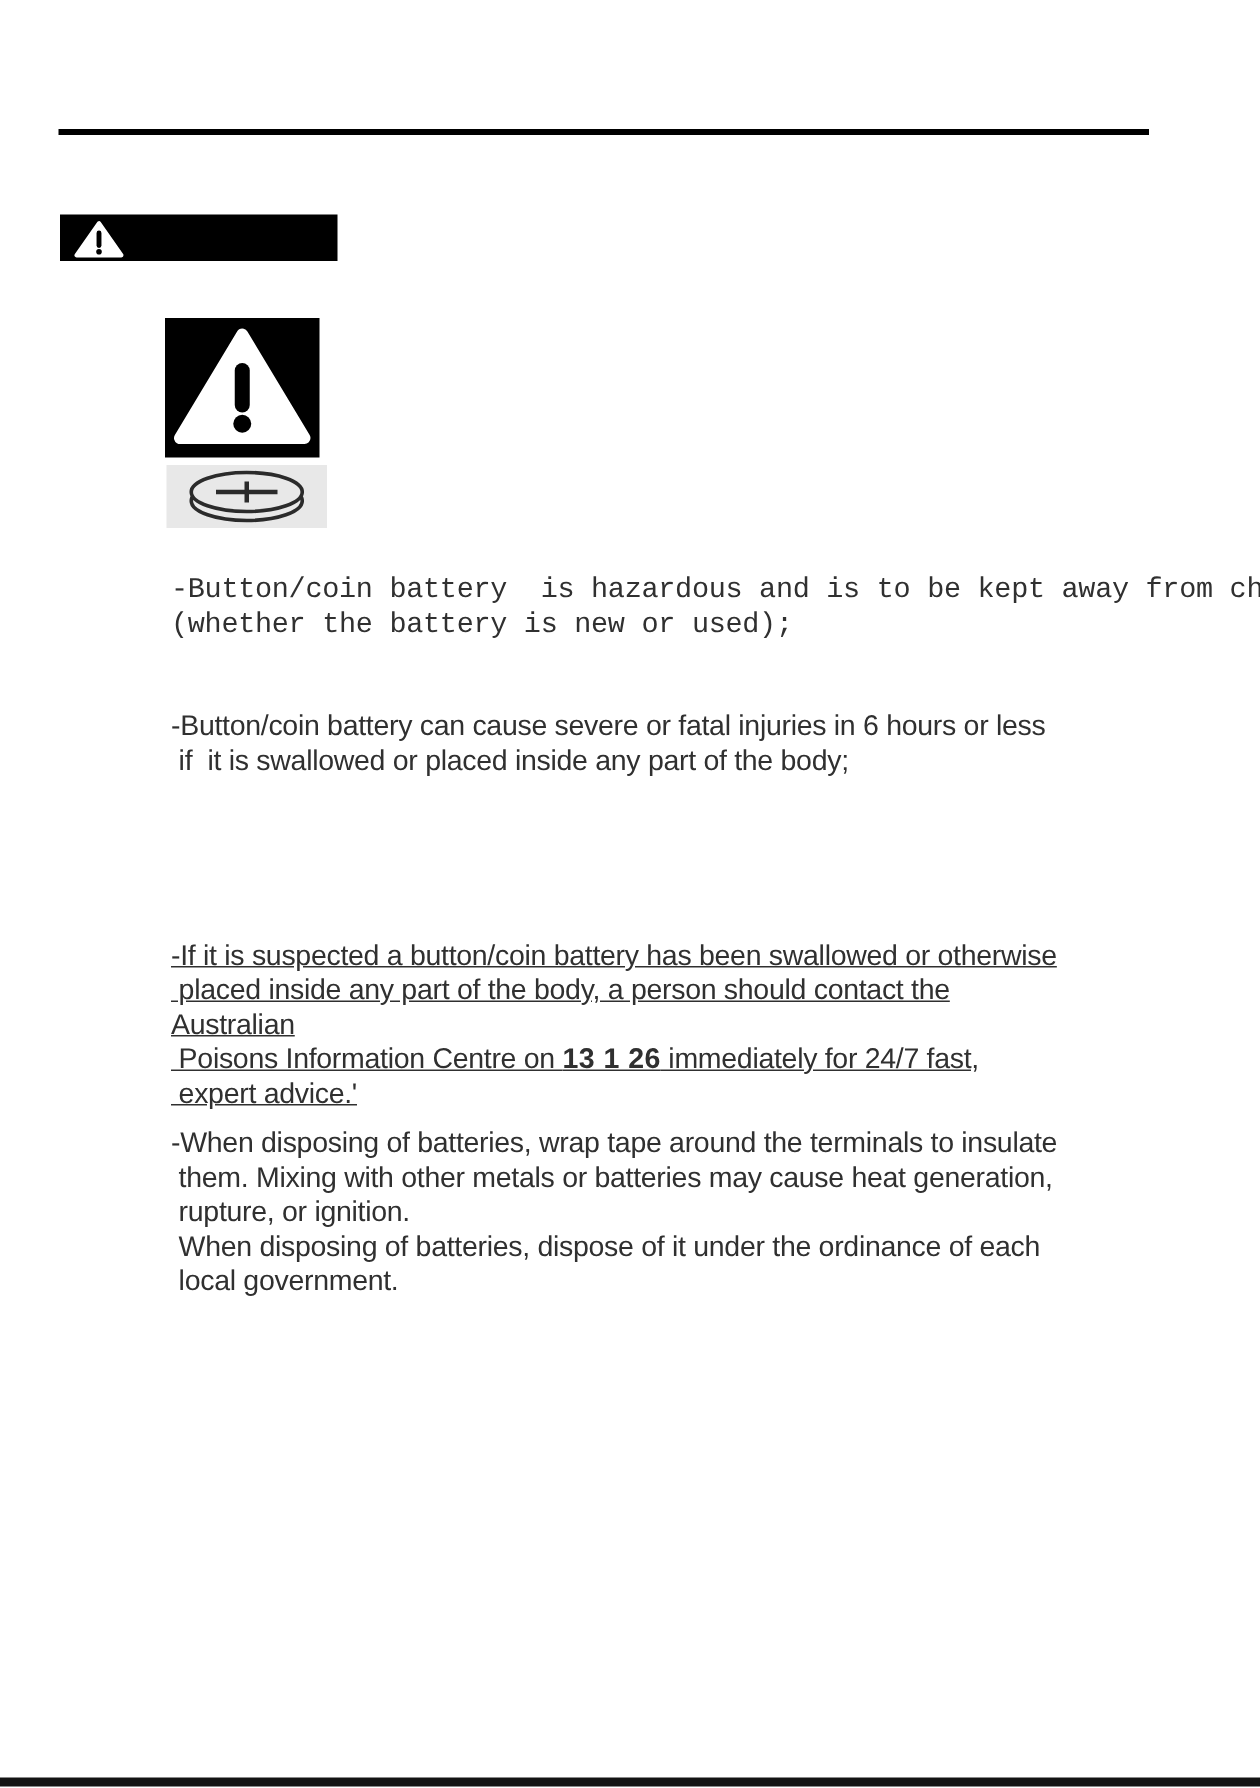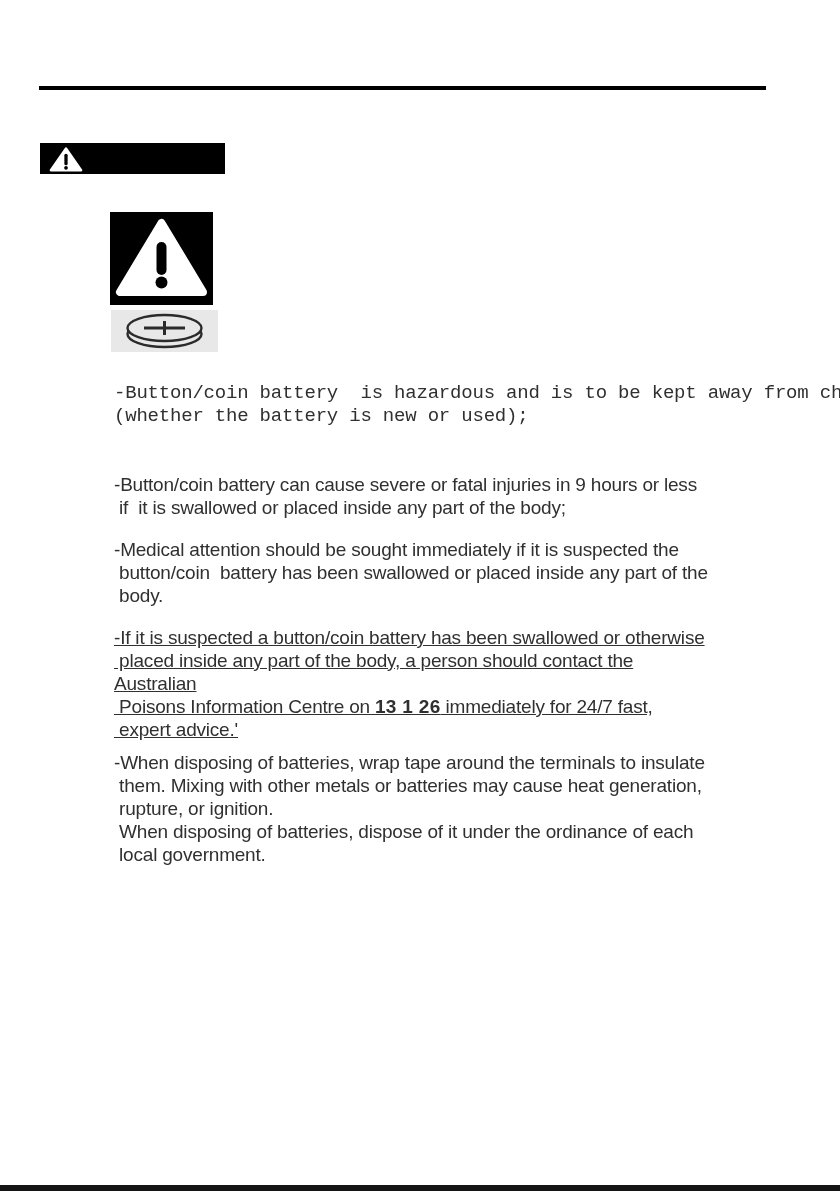--- a/index.html
+++ b/index.html
@@ -119,26 +119,23 @@
       <ellipse cx="53.5" cy="24" rx="37" ry="13" fill="none" stroke="#2b2b2b" stroke-width="2.4"></ellipse>
       <ellipse cx="53.5" cy="18" rx="37" ry="13" fill="#e8e8e8" stroke="#2b2b2b" stroke-width="2.4"></ellipse>
       <line x1="33" y1="18" x2="74" y2="18" stroke="#2b2b2b" stroke-width="3"></line>
       <line x1="53.5" y1="11" x2="53.5" y2="25" stroke="#2b2b2b" stroke-width="3"></line>
     </svg>
   </div>
 
   <p class="para para-1">-Button/coin battery  is hazardous and is to be kept away from children
 (whether the battery is new or used);</p>
 
-  <p class="para para-2">-Button/coin battery can cause severe or fatal injuries in 9 hours or less
+  <p class="para para-2">-Button/coin battery can cause severe or fatal injuries in 6 hours or less
  if  it is swallowed or placed inside any part of the body;</p>
 
-  <p class="para para-3">-Medical attention should be sought immediately if it is suspected the
- button/coin  battery has been swallowed or placed inside any part of the
- body.</p>
 
   <p class="para para-4"><span>-If it is suspected a button/coin battery has been swallowed or otherwise
  placed inside any part of the body, a person should contact the
 Australian
  Poisons Information Centre on </span><span class="phone">13 1 26</span><span> immediately for 24/7 fast,
  expert advice.'</span></p>
 
   <p class="para para-5">-When disposing of batteries, wrap tape around the terminals to insulate
  them. Mixing with other metals or batteries may cause heat generation,
  rupture, or ignition.

